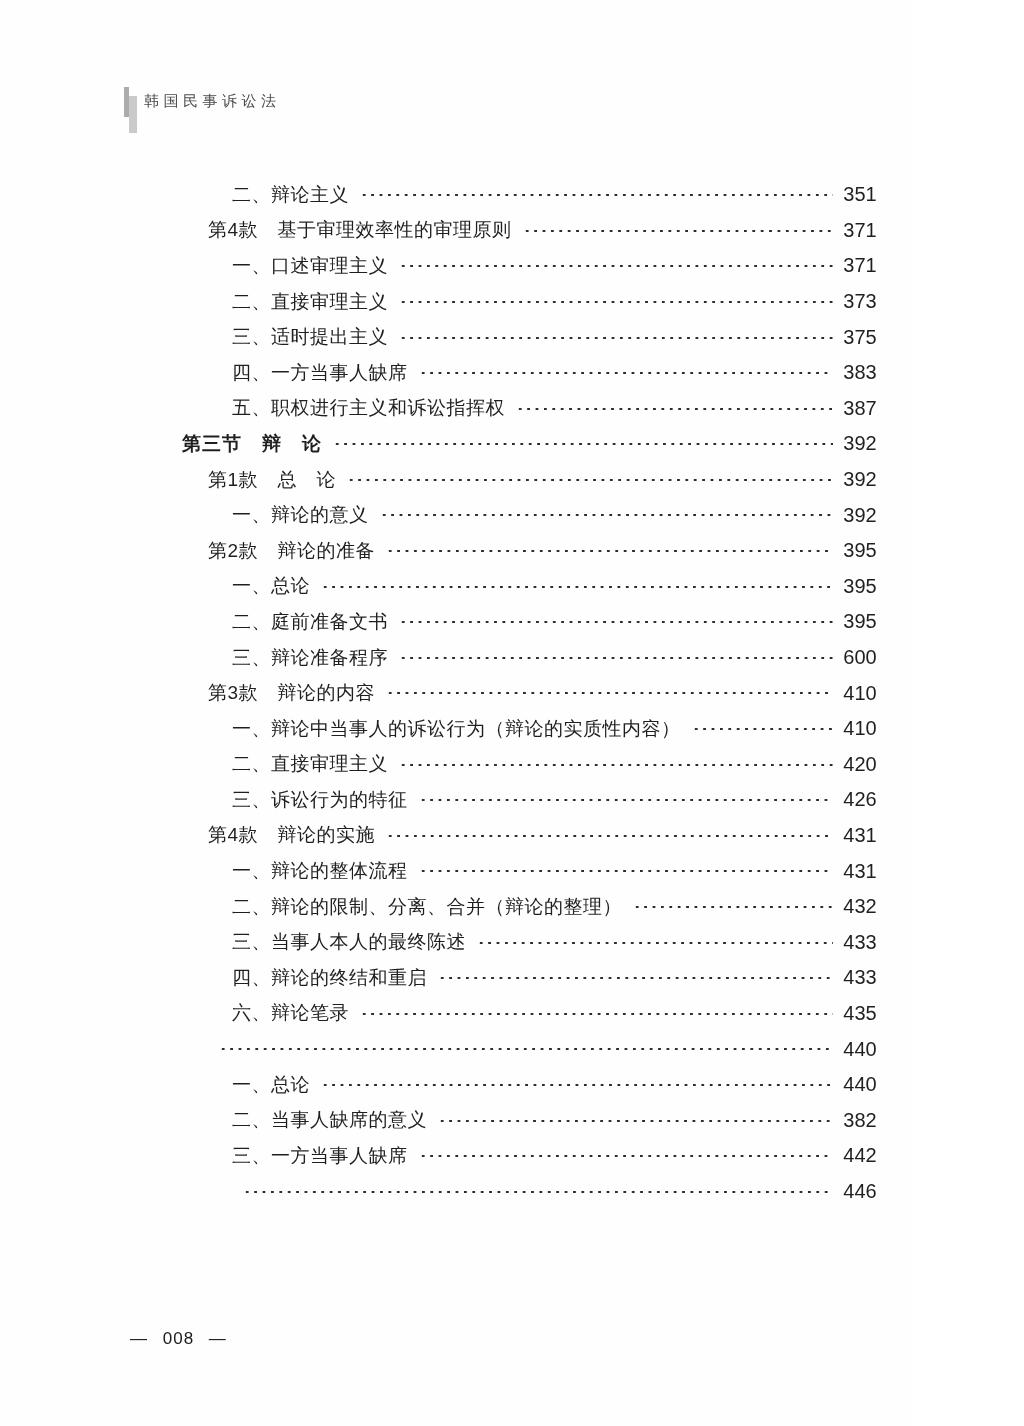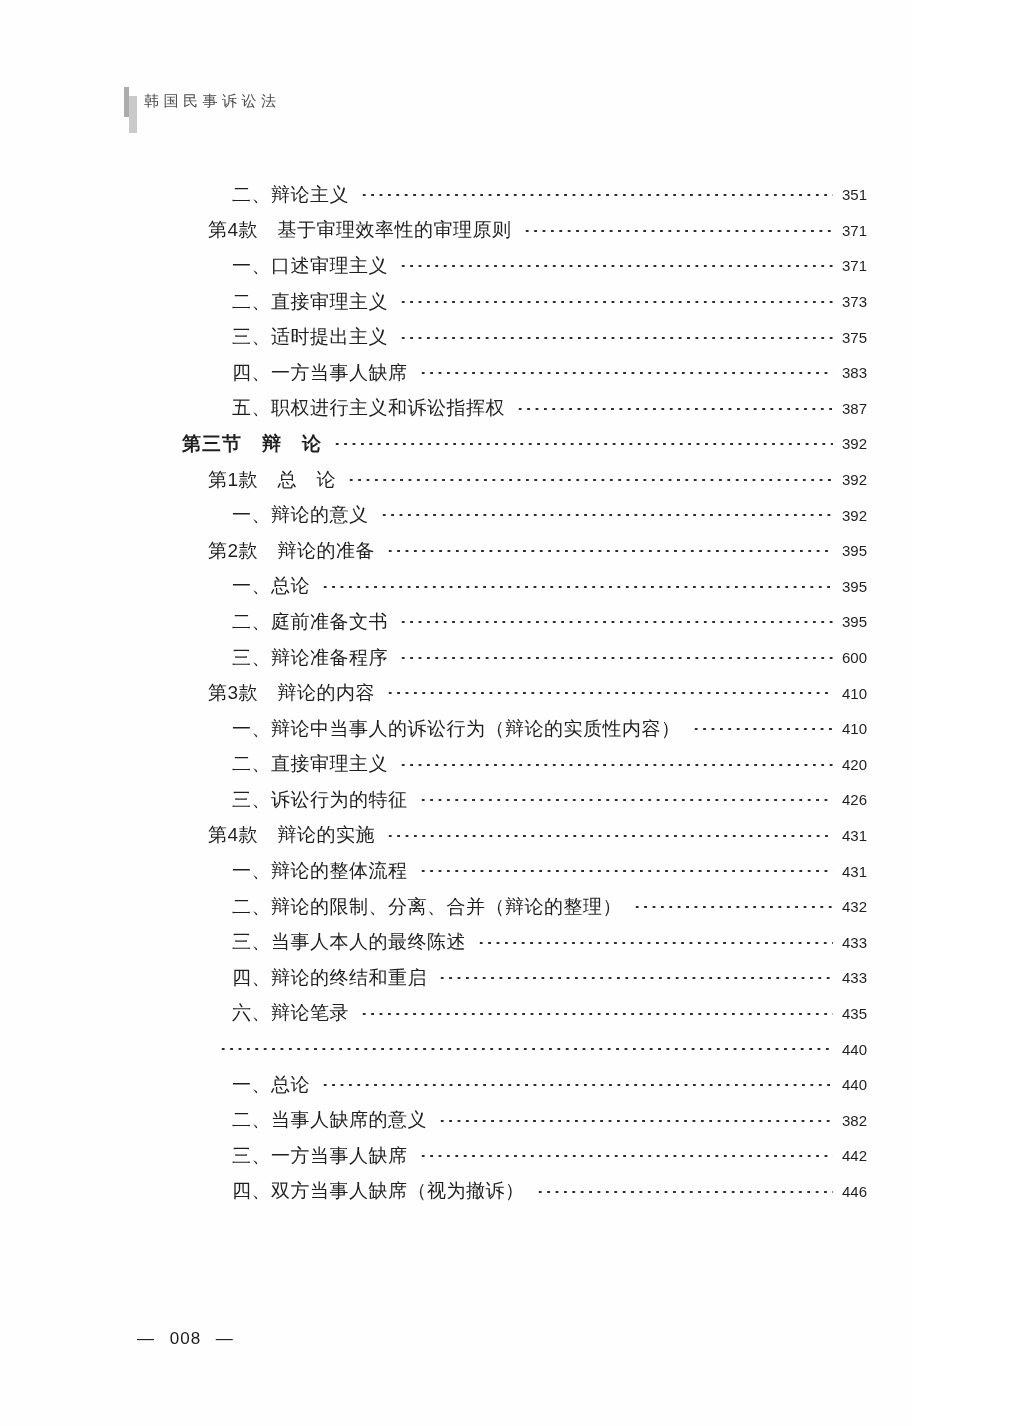--- a/index.html
+++ b/index.html
@@ -51,36 +51,35 @@
     align-self: stretch;
     margin-left: 10px;
     margin-right: 9px;
     min-width: 12px;
     background-image: radial-gradient(circle, #2c2c2c 1.15px, rgba(0,0,0,0) 1.3px);
     background-size: 8.4px 8.4px;
     background-repeat: repeat-x;
     background-position: 1px 52%;
   }
   .pagenum {
-    font-size: 15px;
+    font-size: 20px;
     min-width: 36px;
-    text-align: left;
+    text-align: center;
     white-space: nowrap;
   }
 
   
   .footer {
     position: absolute;
     left: 130px; top: 1329px;
     font-size: 17px;
     letter-spacing: 1px;
     word-spacing: 9px;
     color: #1a1a1a;
     white-space: nowrap;
-    margin-left: 7px;
   }
 </style>
 </head>
 <body>
 
 <div class="page">
 
   <div class="header">
     <span class="bar-dark"></span>
     <span class="bar-light"></span>
@@ -251,21 +250,20 @@
       <span class="pagenum">382</span>
     </div>
 
     <div class="row lvl-item">
       <span class="label">三、一方当事人缺席</span>
       <span class="leader"></span>
       <span class="pagenum">442</span>
     </div>
 
     <div class="row lvl-item">
-      <span class="label">四、双方当事人缺席（视为撤诉）</span>
       <span class="leader"></span>
       <span class="pagenum">446</span>
     </div>
   </div>
 
   <div class="footer">— 008 —</div>
 
 </div>
 
 </body></html>

